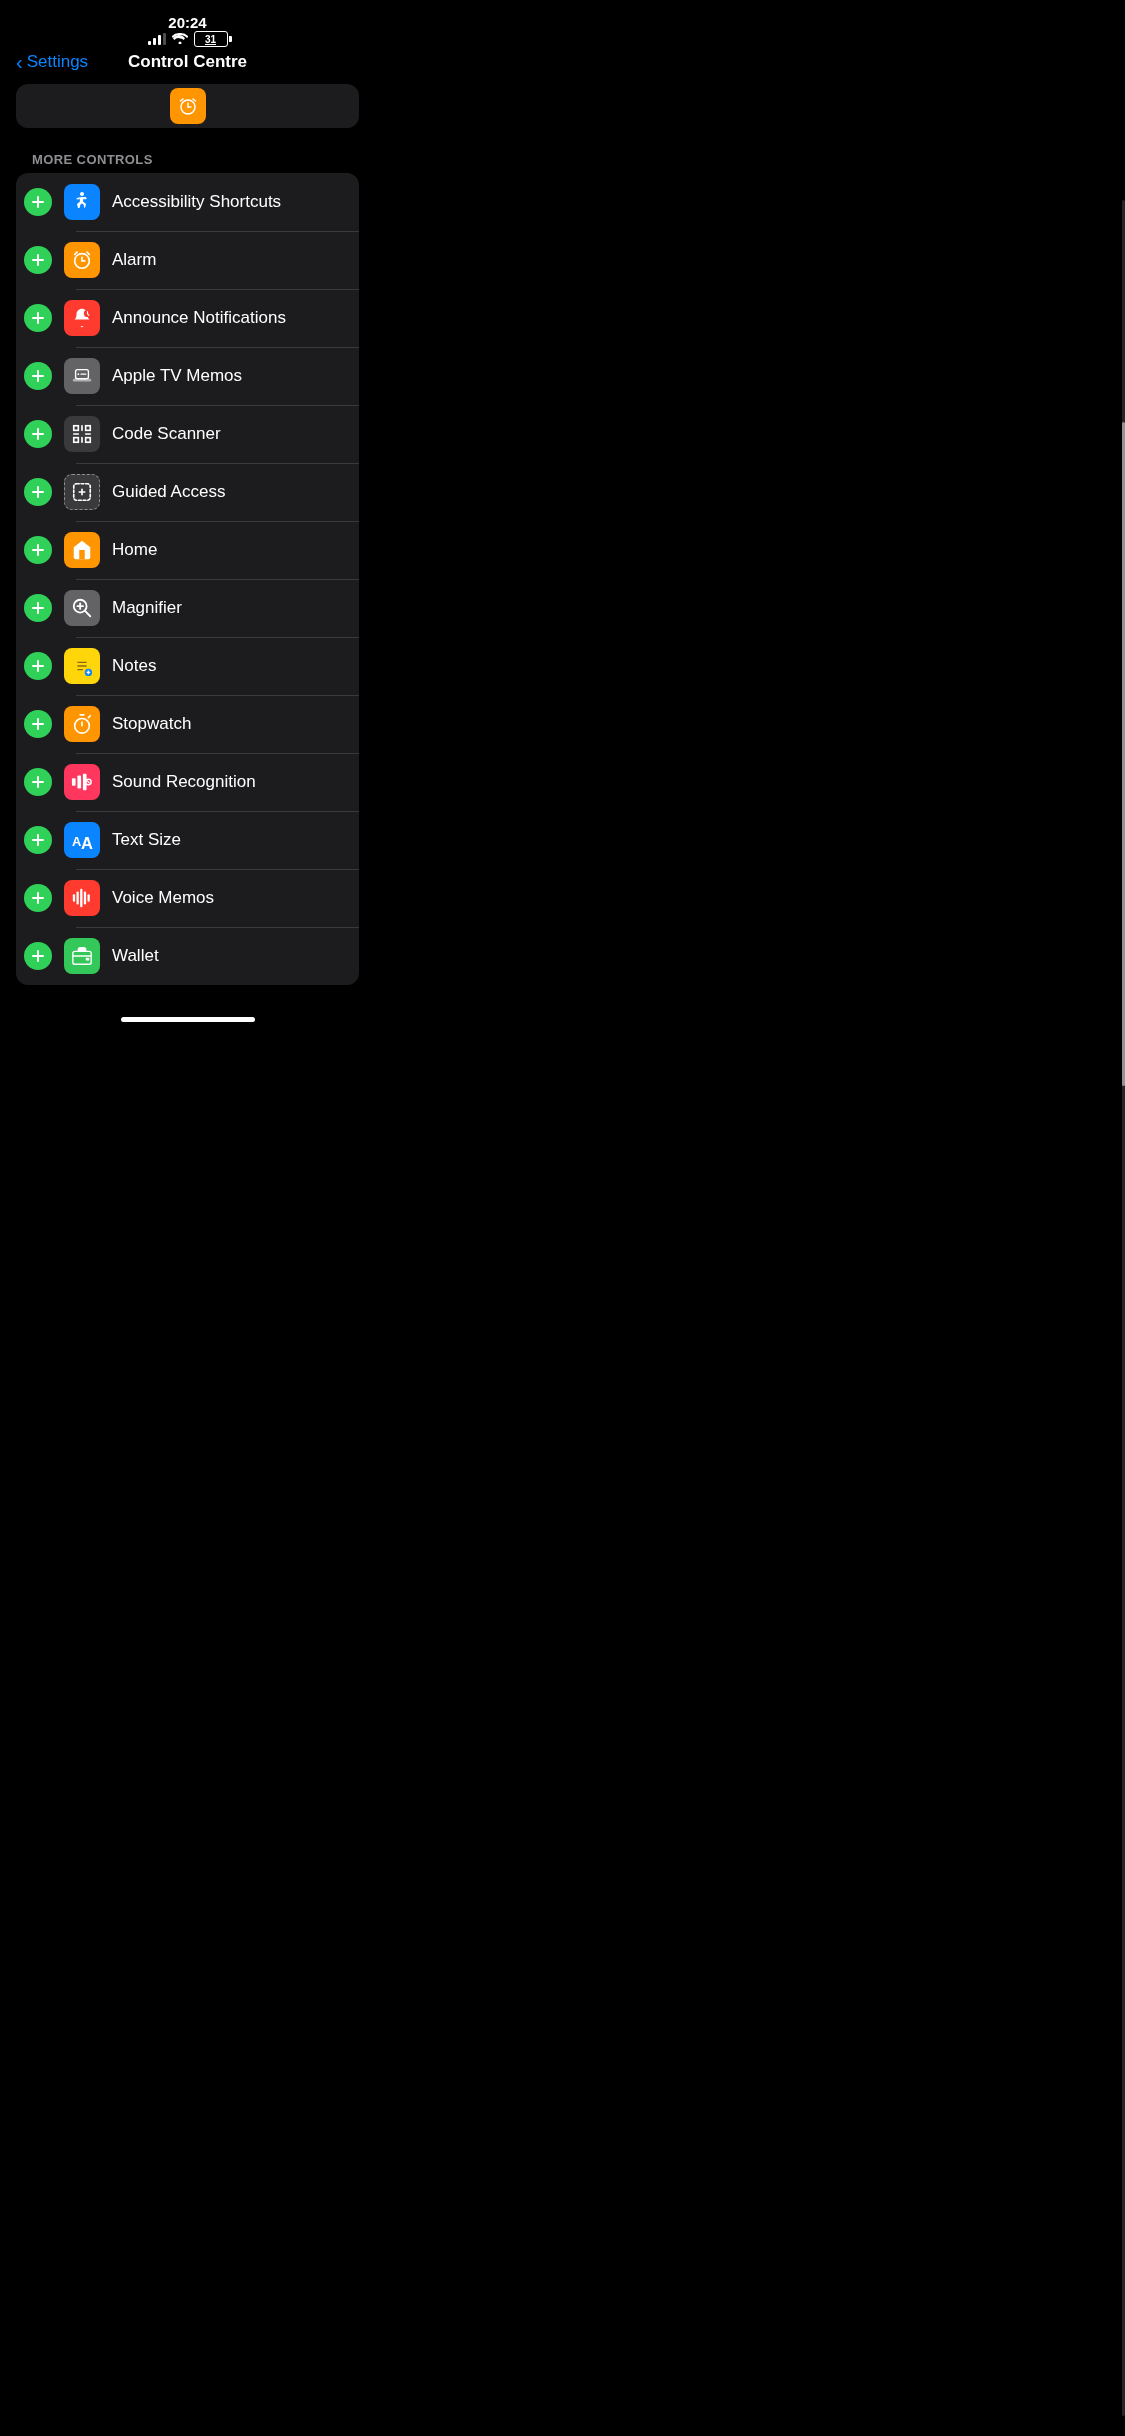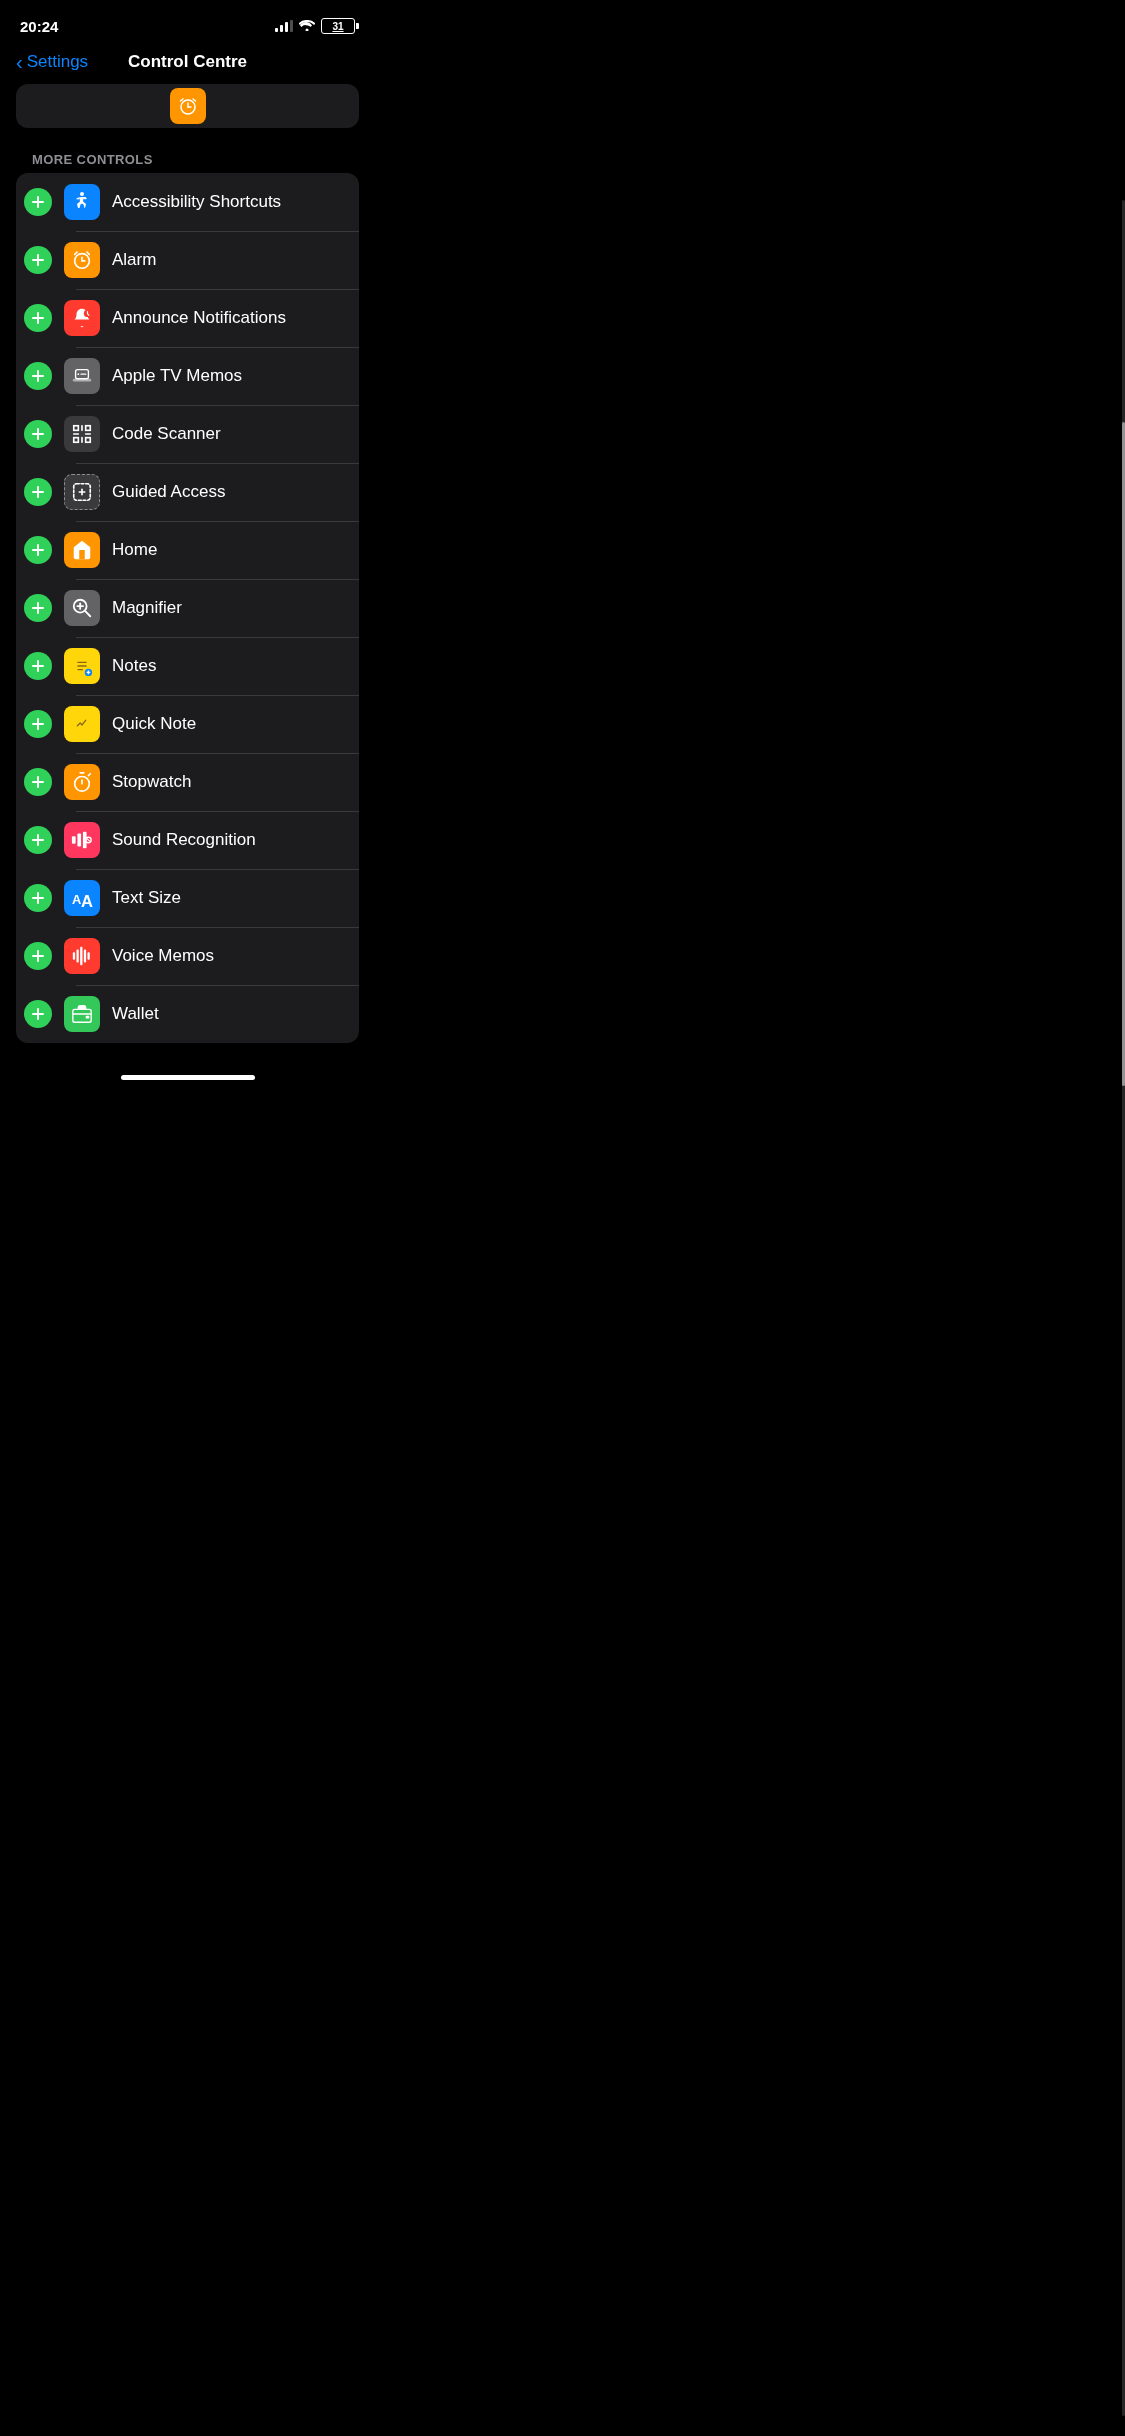--- a/index.html
+++ b/index.html
@@ -13,20 +13,21 @@
       min-height: 812px;
       overflow-x: hidden;
     }
 
     .status-bar {
       display: flex;
       justify-content: space-between;
       align-items: center;
       padding: 14px 20px 6px;
       height: 44px;
+      flex-direction: column;
     }
 
     .status-time {
       font-size: 15px;
       font-weight: 600;
       color: #fff;
     }
 
     .status-icons {
       display: flex;
@@ -494,34 +495,20 @@
     </svg>
     </div>
     <span class="item-label">Notes</span>
   </div>
     <div class="list-item">
     <div class="add-btn">
       <svg viewBox="0 0 14 14" fill="white">
           <path d="M7 2v10M2 7h10" stroke="white" stroke-width="2" stroke-linecap="round"></path>
         </svg>
     </div>
-    <div class="app-icon icon-quicknote">
-      <svg width="22" height="22" viewBox="0 0 24 24" fill="#8B6914">
-      <rect x="3" y="3" width="18" height="18" rx="2" fill="#FFD60A"></rect>
-      <path d="M7 14l3-3 2 2 4-5" stroke="#8B6914" stroke-width="1.5" fill="none" stroke-linecap="round"></path>
-    </svg>
-    </div>
-    <span class="item-label">Quick Note</span>
-  </div>
-    <div class="list-item">
-    <div class="add-btn">
-      <svg viewBox="0 0 14 14" fill="white">
-          <path d="M7 2v10M2 7h10" stroke="white" stroke-width="2" stroke-linecap="round"></path>
-        </svg>
-    </div>
     <div class="app-icon icon-stopwatch">
       <svg width="22" height="22" viewBox="0 0 24 24" fill="none" stroke="white" stroke-width="1.8" stroke-linecap="round">
       <circle cx="12" cy="14" r="8"></circle>
       <polyline points="12,10 12,14"></polyline>
       <line x1="10" y1="2" x2="14" y2="2"></line>
       <line x1="19" y1="5" x2="21" y2="3"></line>
     </svg>
     </div>
     <span class="item-label">Stopwatch</span>
   </div>

